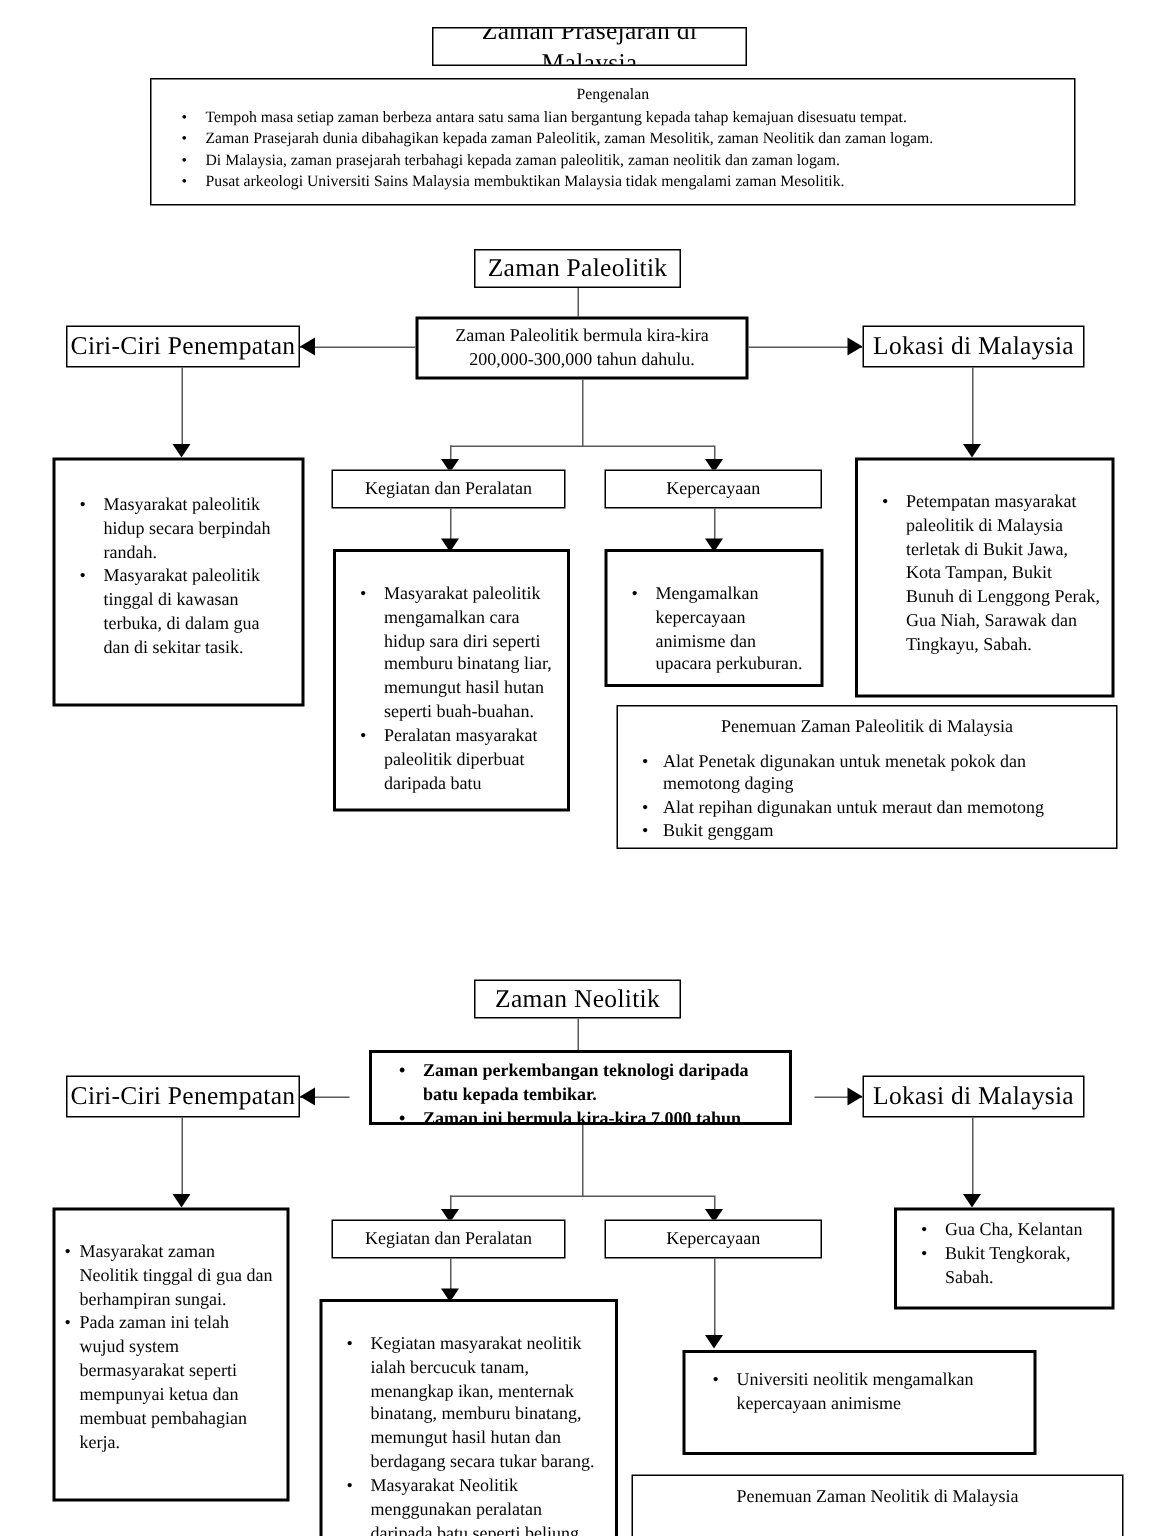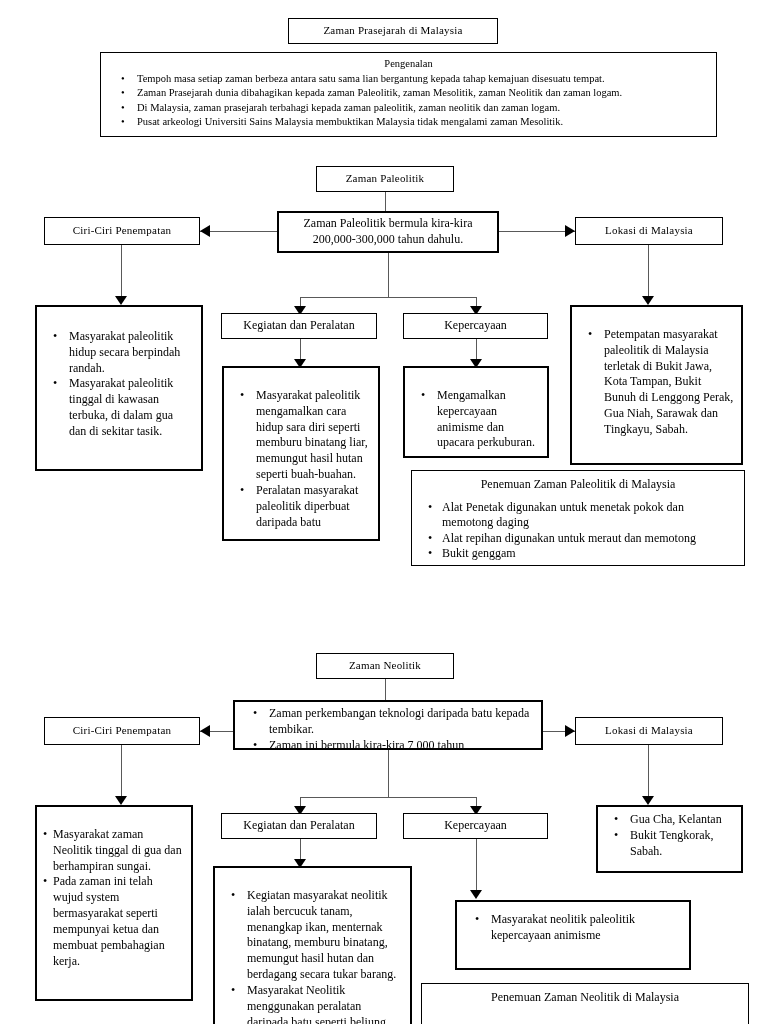--- a/index.html
+++ b/index.html
@@ -20,21 +20,21 @@
     position: absolute;
     border: 1px solid #000000;
     background: #ffffff;
     overflow: hidden;
   }
   .box.thick { border-width: 2px; }
 
   .center { text-align: center; }
 
   .ttl {
-    font-size: 11px;
+    font-size: 17px;
     line-height: 1.25;
     letter-spacing: 0.2px;
   }
   .body-txt {
     font-size: 12px;
     line-height: 1.32;
   }
   .small-txt {
     font-size: 12px;
     line-height: 1.3;
@@ -194,21 +194,21 @@
       <li>Bukit genggam</li>
     </ul>
   </div>
 
   <div class="box center ttl" style="left:316px; top:653px; width:138px; height:26px; display:flex; align-items:center; justify-content:center;">
     <span>Zaman Neolitik</span>
   </div>
 
   <div class="ln v" style="left:385px; top:679px; height:22px;"></div>
 
-  <div class="box thick body-txt" style="left:233px; top:700px; width:310px; height:50px; padding:4px 8px;">
+  <div class="box thick body-txt" style="left:246px; top:700px; width:282px; height:50px; padding:4px 8px;font-weight:bold;">
     <ul class="bul wide">
       <li>Zaman perkembangan teknologi daripada batu kepada tembikar.</li>
       <li>Zaman ini bermula kira-kira 7,000 tahun</li>
     </ul>
   </div>
 
   <div class="ln h" style="left:200px; top:731px; width:33px;"></div>
   <div class="arw left" style="left:200px; top:725px;"></div>
   <div class="box center ttl" style="left:44px; top:717px; width:156px; height:28px; display:flex; align-items:center; justify-content:center;">
     <span>Ciri-Ciri Penempatan</span>
@@ -254,21 +254,21 @@
 
   <div class="box thick body-txt" style="left:213px; top:866px; width:199px; height:170px; padding:20px 6px 0 6px;">
     <ul class="bul wide">
       <li>Kegiatan masyarakat neolitik ialah bercucuk tanam, menangkap ikan, menternak binatang, memburu binatang, memungut hasil hutan dan berdagang secara tukar barang.</li>
       <li>Masyarakat Neolitik menggunakan peralatan daripada batu seperti beliung</li>
     </ul>
   </div>
 
   <div class="box thick body-txt" style="left:455px; top:900px; width:236px; height:70px; padding:10px 8px 0 8px;">
     <ul class="bul wide">
-      <li>Masyarakat neolitik paleolitik kepercayaan animisme</li>
+      <li>Universiti neolitik mengamalkan kepercayaan animisme</li>
     </ul>
   </div>
 
   <div class="box thick body-txt" style="left:596px; top:805px; width:147px; height:68px; padding:5px 6px 0 6px;">
     <ul class="bul wide">
       <li>Gua Cha, Kelantan</li>
       <li>Bukit Tengkorak, Sabah.</li>
     </ul>
   </div>
 

